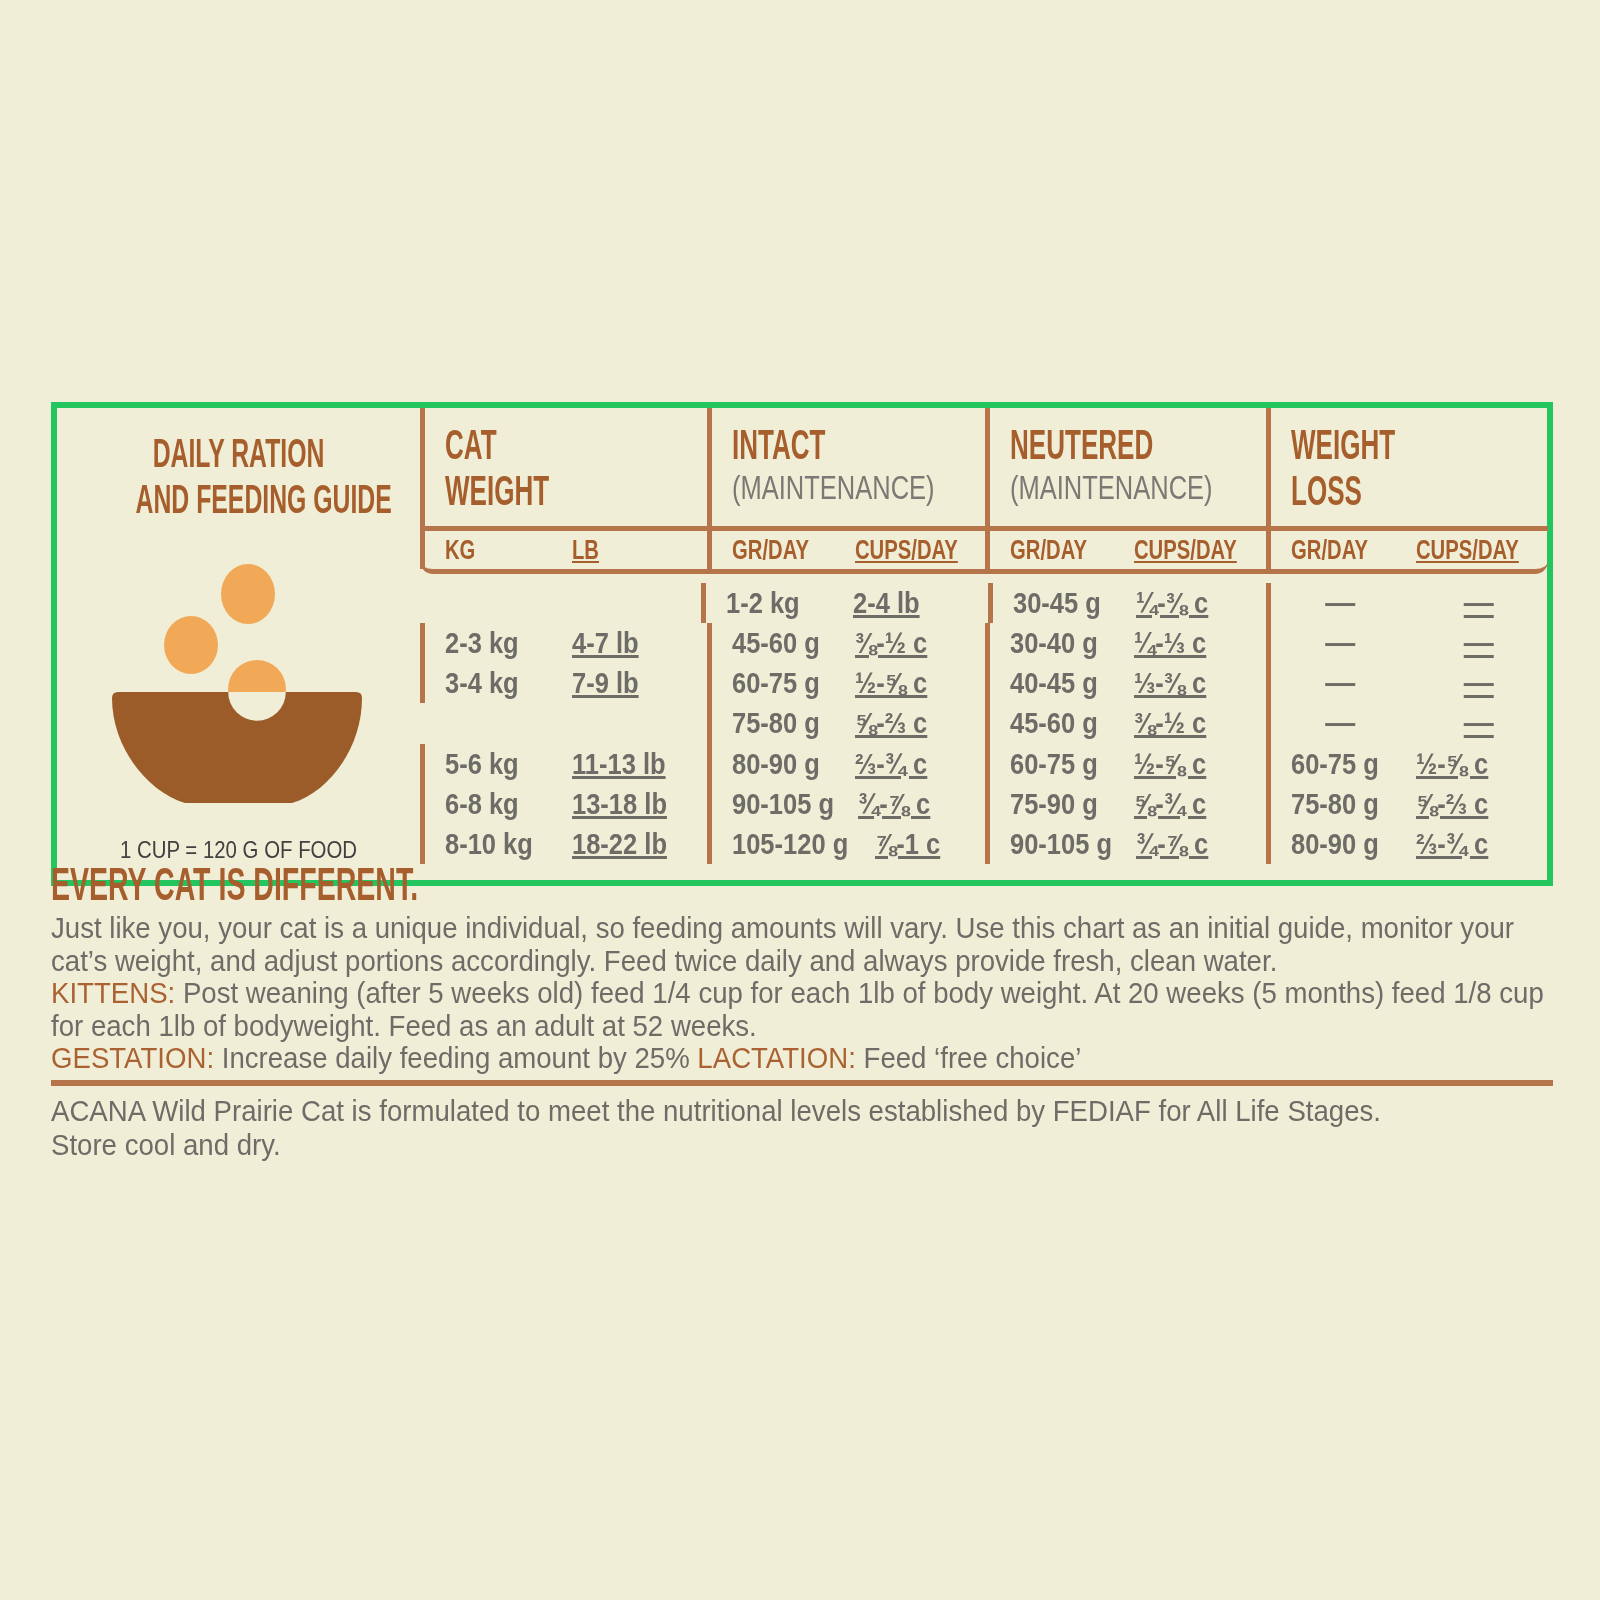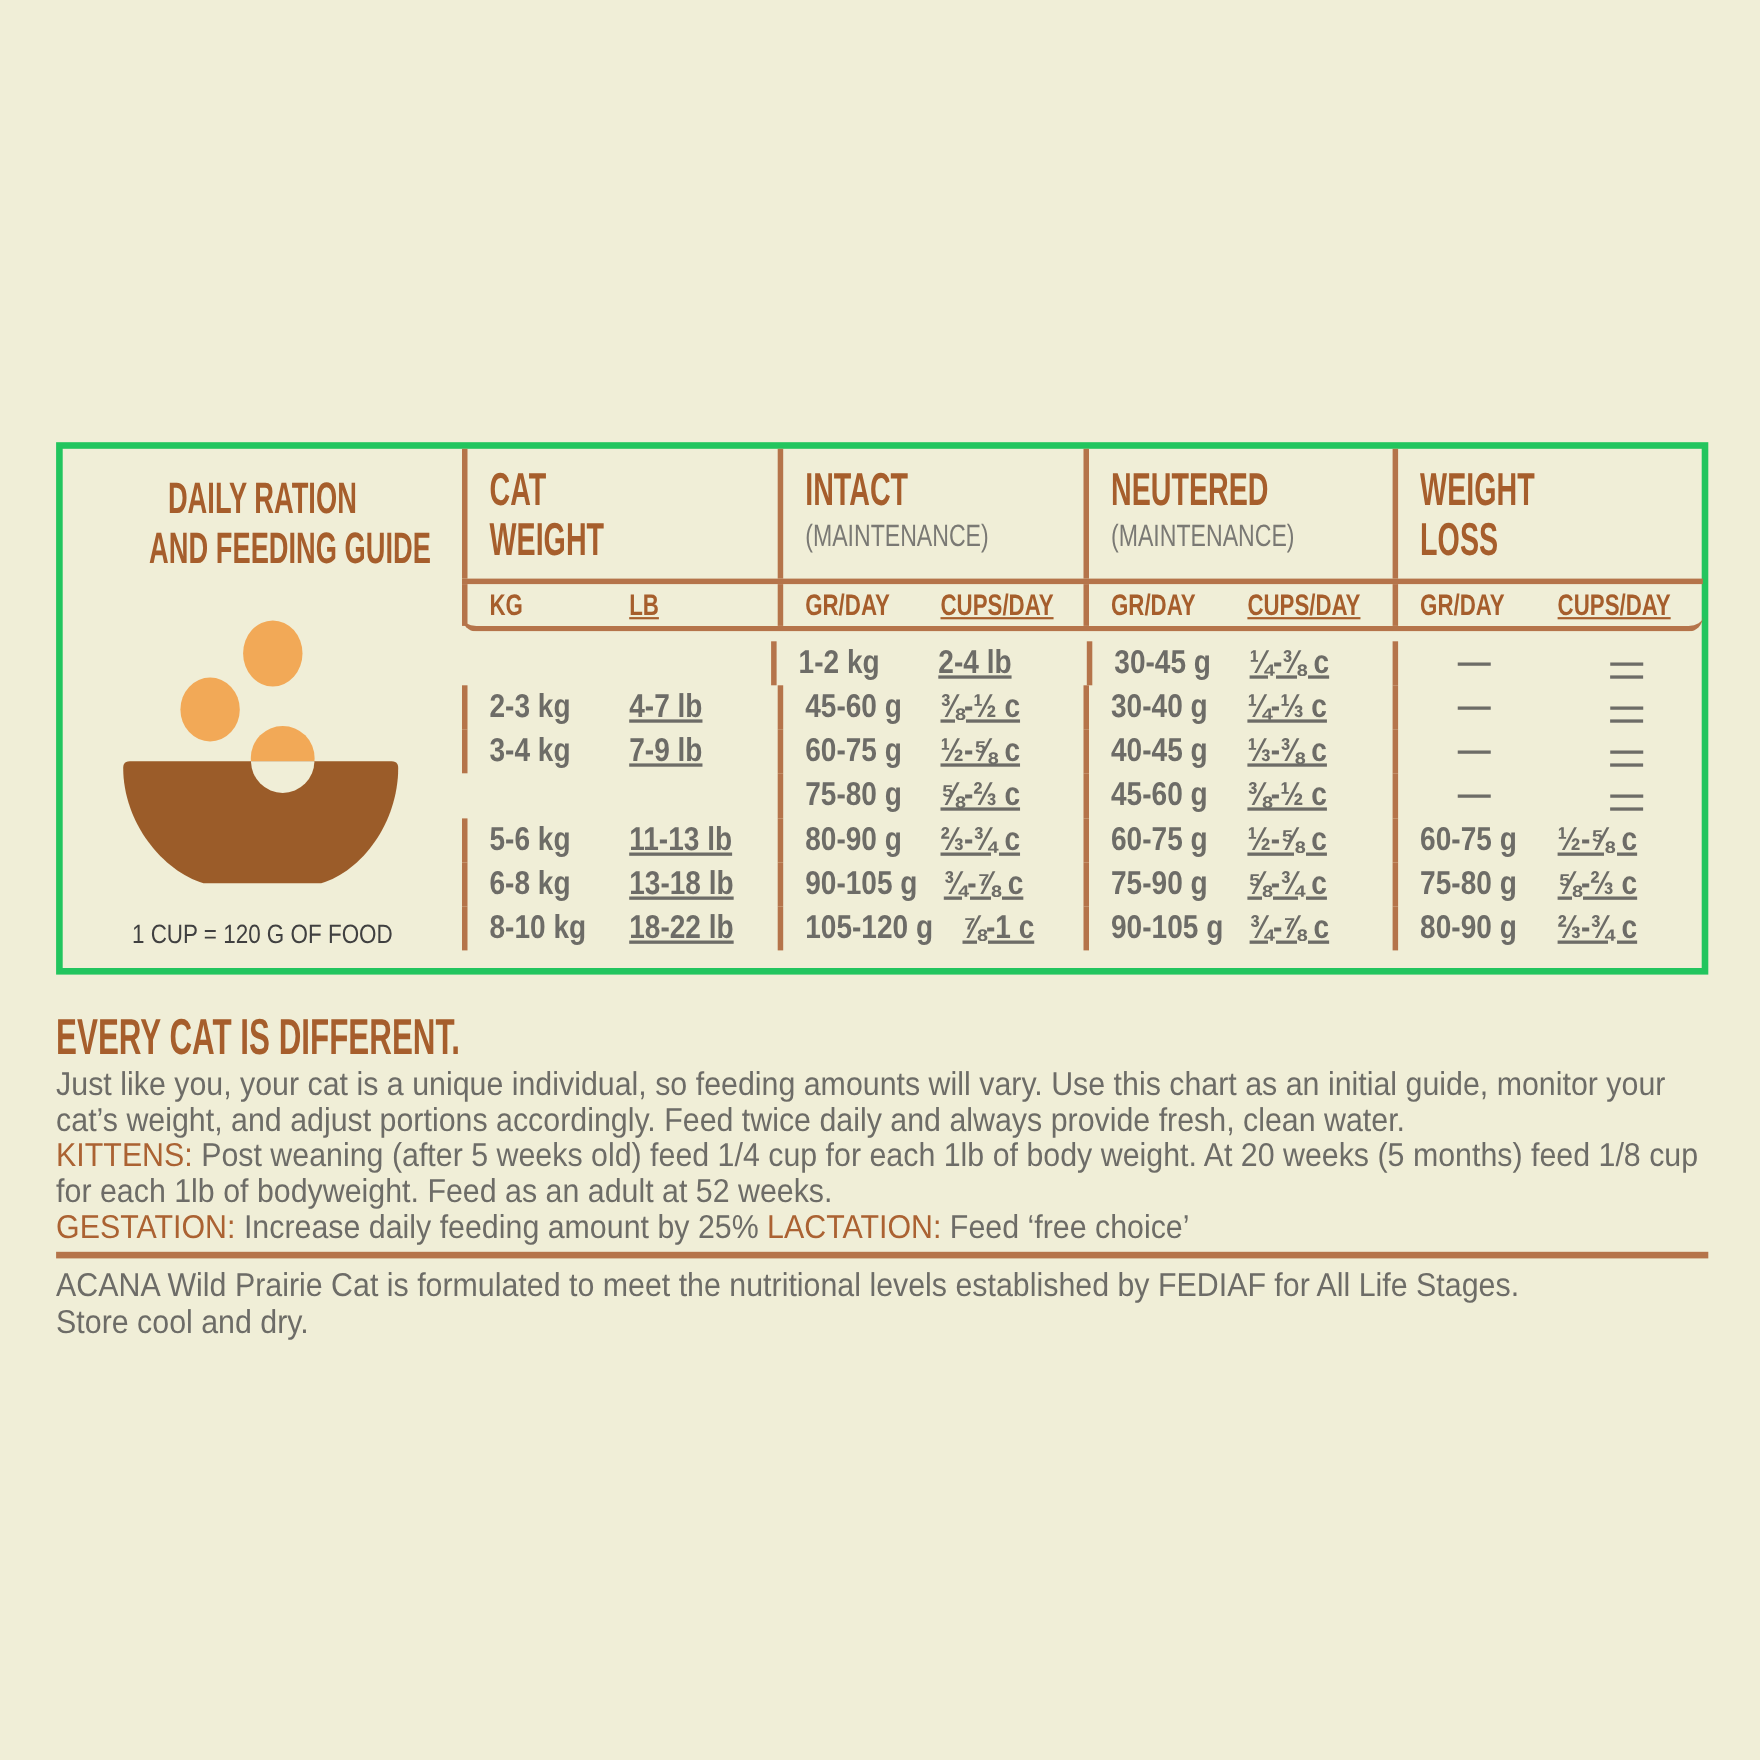--- a/index.html
+++ b/index.html
@@ -47,33 +47,33 @@
 
   .cell { border-left:5px solid #b5744a; }
   .cw0 { width:287px; flex:0 0 287px; }
   .cw1 { width:278px; flex:0 0 278px; }
   .cw2 { width:281px; flex:0 0 281px; }
   .cw3 { width:282px; flex:0 0 282px; }
 
   .chead { padding:14px 0 0 20px; }
   .chead .t1 { color:#a65e2c; font-weight:bold; font-size:42px; line-height:46px; }
   .chead .t2 { color:#a65e2c; font-weight:bold; font-size:42px; line-height:46px; }
-  .chead .t2.maint { color:#7a7974; font-weight:normal; font-size:28px; line-height:38px; }
+  .chead .t2.maint { color:#7a7974; font-weight:normal; font-size:34px; line-height:38px; }
 
   .cell.split { display:flex; align-items:center; }
   .sub { display:flex; align-items:center; overflow:visible; }
   .s1 { flex:0 0 50%; padding-left:20px; }
   .s2 { flex:1; padding-left:6px;text-decoration:underline; }
   .rsub .sub { color:#a65e2c; font-weight:bold; font-size:27px; }
   .rdata .sub { color:#6d6c67; font-weight:bold; font-size:30px; }
   .rdata .sub.dash { justify-content:center; padding-left:0; }
   .rdata .sub.dash .dval { transform:none; }
 
   
-  .notes { position:absolute; left:51px; top:918px; width:1502px; }
+  .notes { position:absolute; left:51px; top:860px; width:1502px; }
   .notes-heading { color:#a65e2c; font-weight:bold; font-size:46px; line-height:48px; margin-bottom:4px; }
   .shrink { width:1634px; transform:scaleX(0.92); transform-origin:0 0; }
   .shrink p { font-size:30px; line-height:32.5px; color:#6d6c67; }
   .lbl { color:#ab6232; }
   .divider { height:6px; background:#b5744a; margin-top:5px; margin-bottom:8px; width:1502px; }
   .shrink.footer p { line-height:34px; }
 </style>
 </head>
 <body>
 

